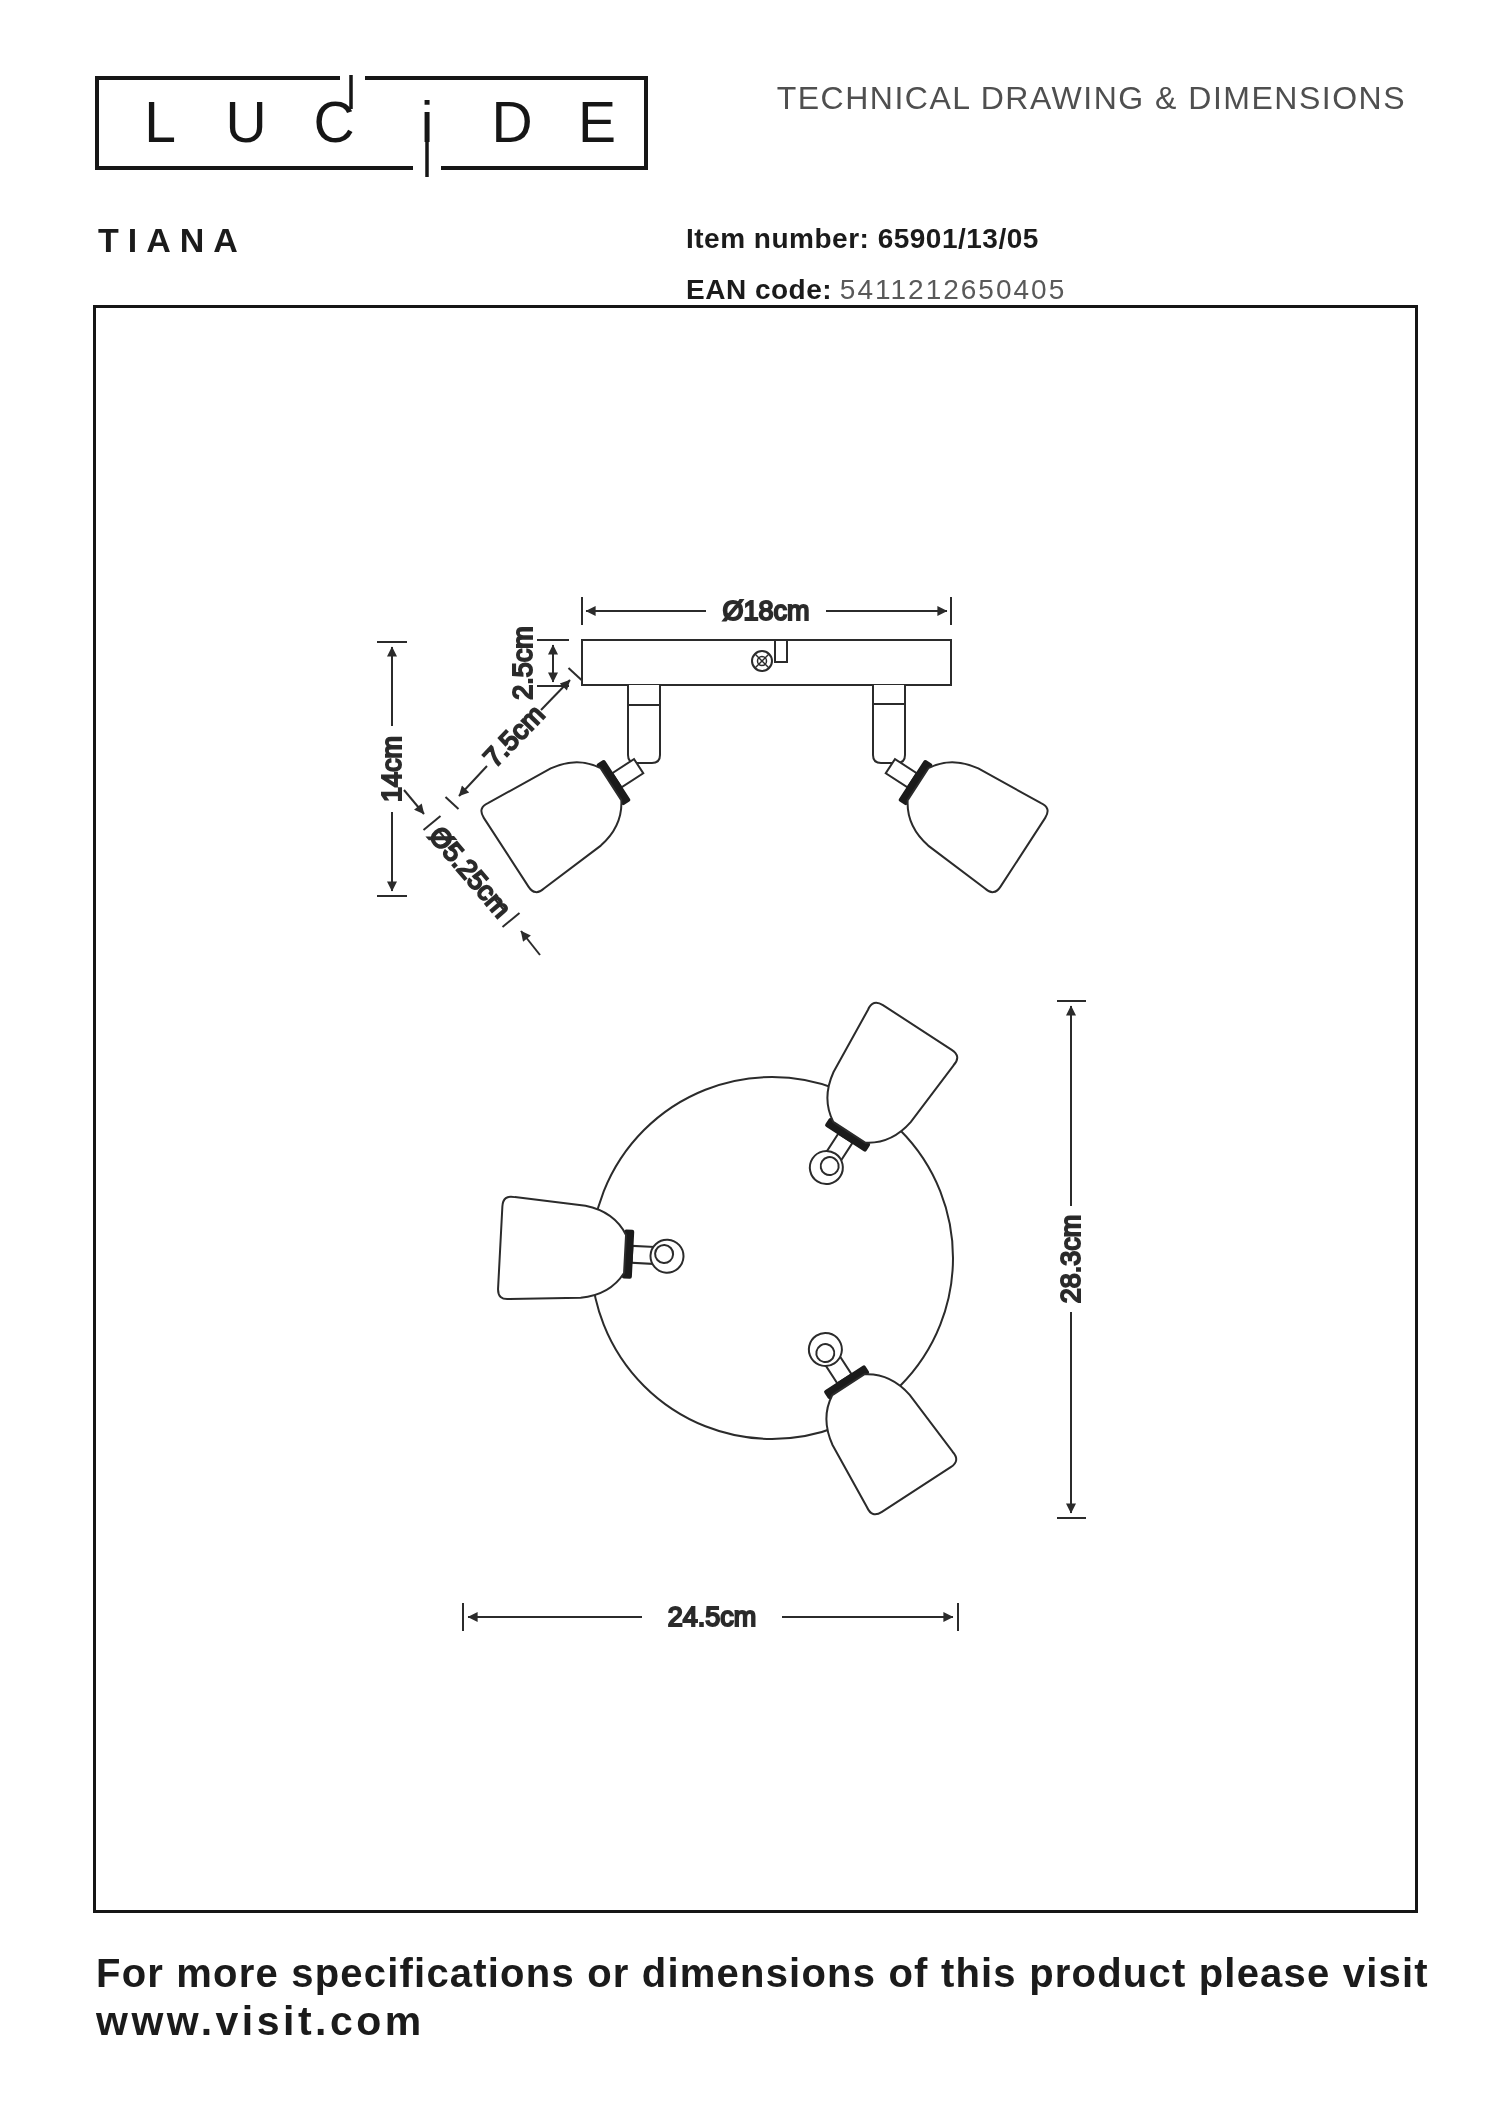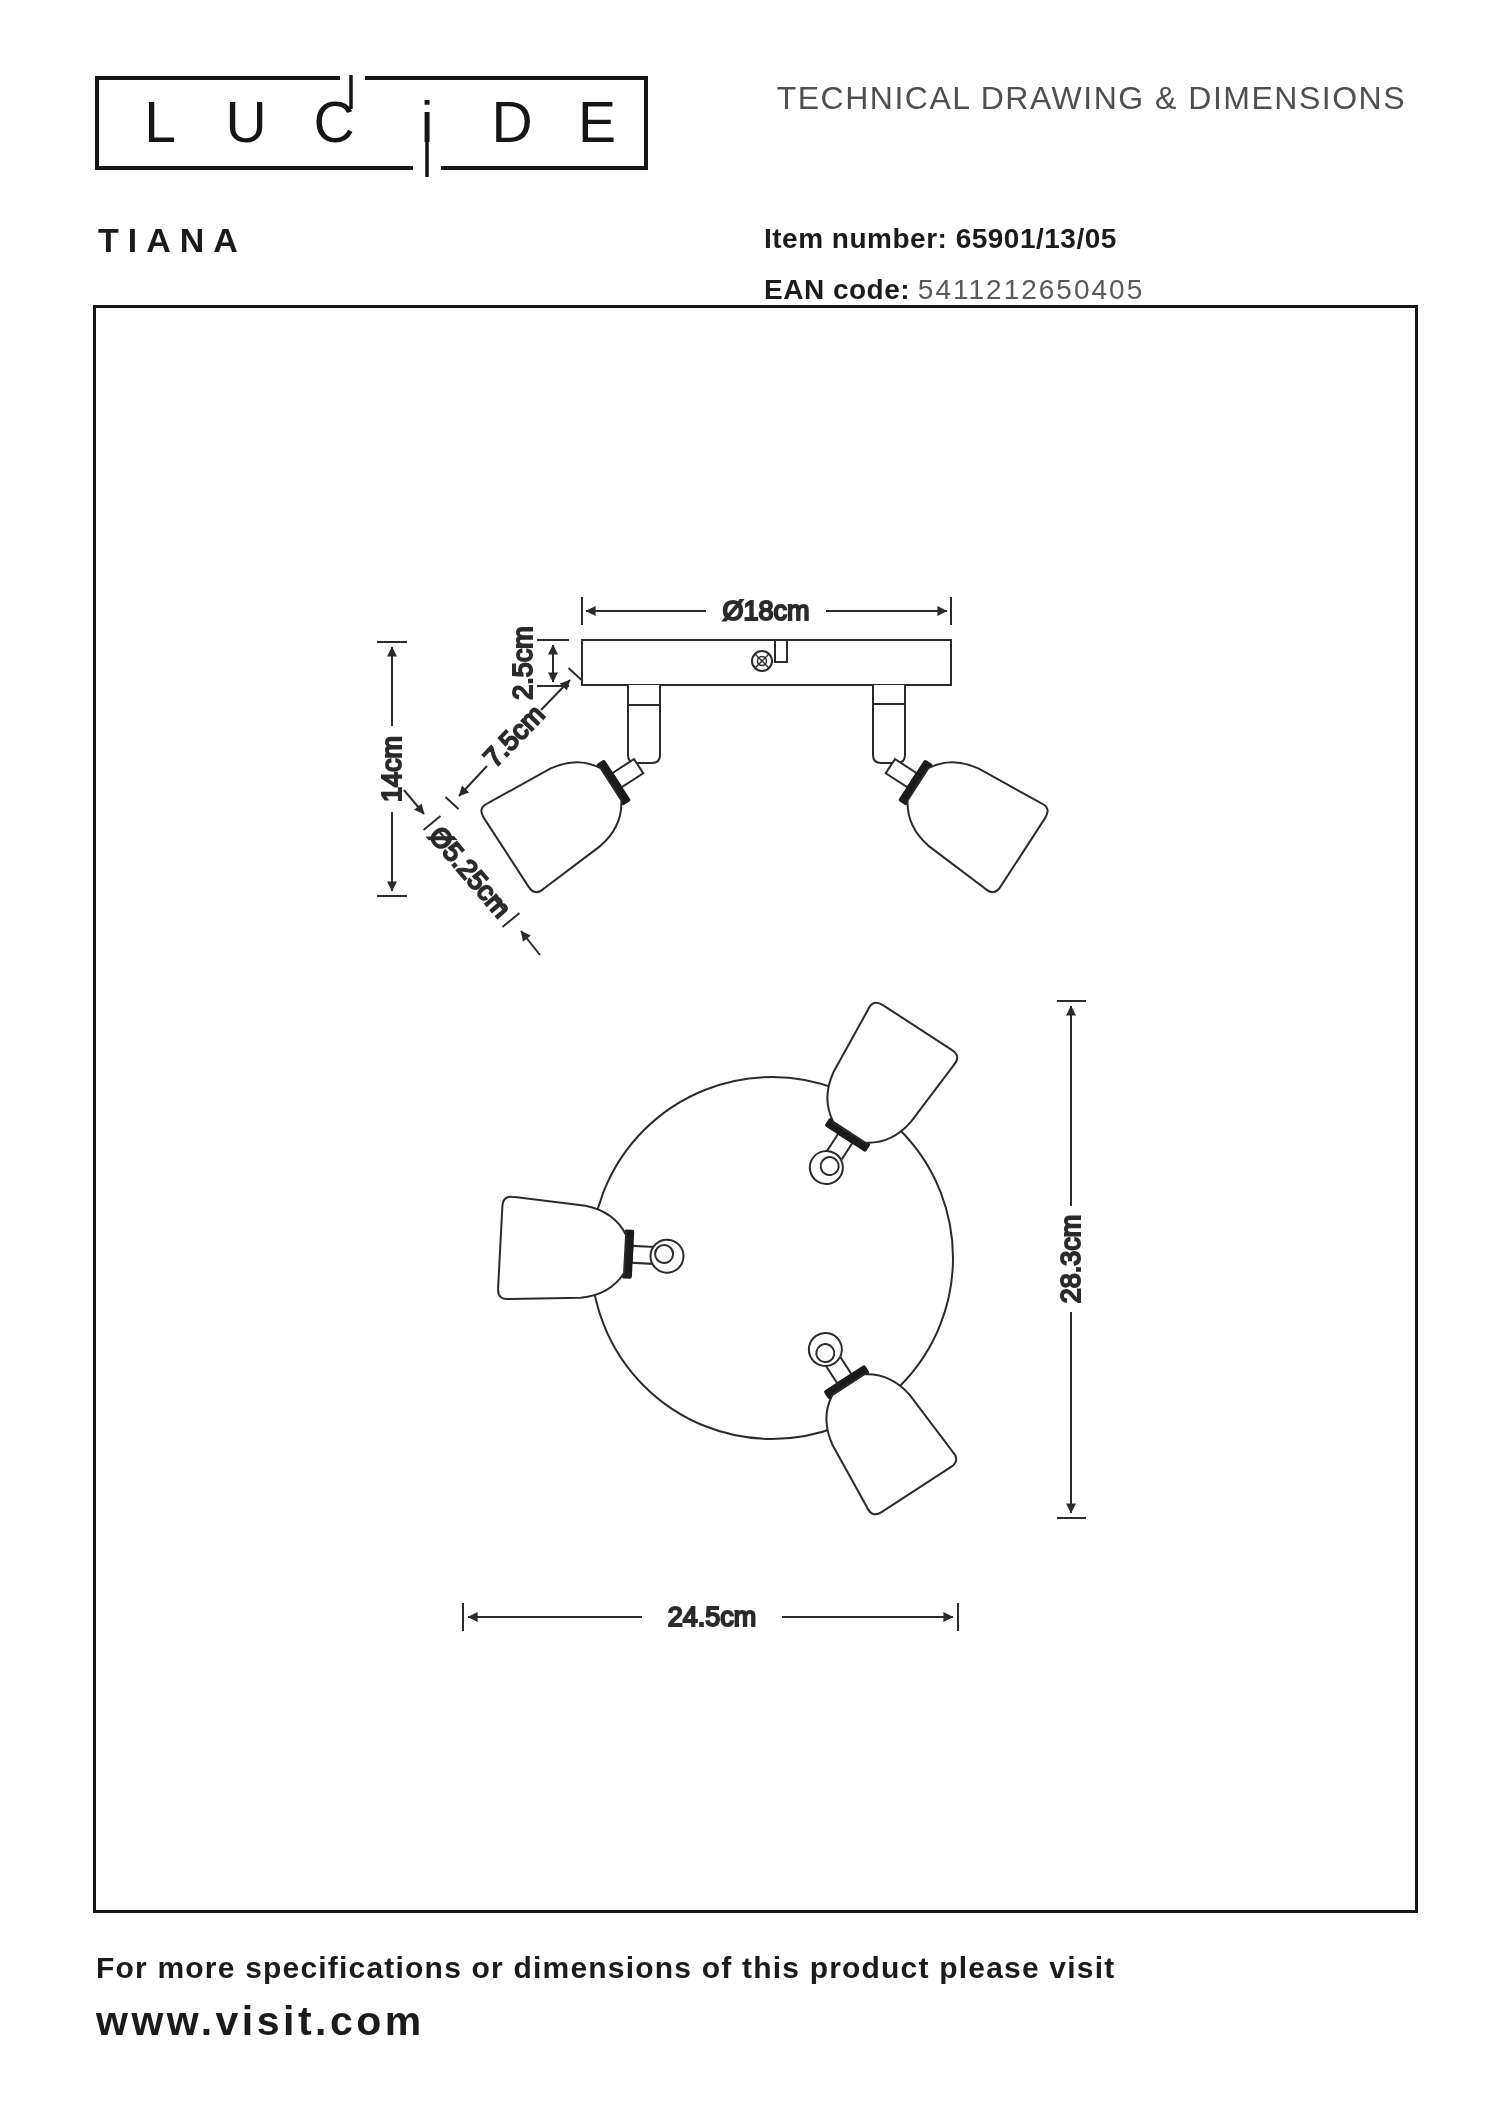--- a/index.html
+++ b/index.html
@@ -1,26 +1,26 @@
 <!DOCTYPE html>
 <html><head>
 <meta charset="utf-8">
 <style>
   html,body{margin:0;padding:0;background:#ffffff;}
   body{width:1500px;height:2122px;position:relative;font-family:"Liberation Sans",sans-serif;color:#1b1b1b;overflow:hidden;}
   .abs{position:absolute;}
   .doc-title{top:80px;right:94px;font-size:32px;letter-spacing:1.5px;color:#4f4f4f;font-weight:400;}
   .product-name{left:98px;top:221px;font-size:34px;font-weight:bold;letter-spacing:9px;}
-  .item-block{left:764px;top:222px;font-size:28px;line-height:33px;}
+  .item-block{left:686px;top:222px;font-size:28px;line-height:33px;}
   .item-line{font-weight:bold;letter-spacing:0.5px;}
   .ean-line{margin-top:18px;}
   .ean-label{font-weight:bold;letter-spacing:0.5px;}
   .ean-value{font-weight:400;color:#595959;letter-spacing:2px;}
   .main-box{left:93px;top:305px;width:1319px;height:1602px;border:3px solid #161616;background:#fff;}
-  .footer1{left:96px;top:1951px;font-size:30px;font-weight:bold;letter-spacing:1.2px;}
+  .footer1{left:96px;top:1951px;font-size:40px;font-weight:bold;letter-spacing:1.2px;}
   .footer2{left:96px;top:1998px;font-size:41px;font-weight:bold;letter-spacing:3.5px;}
   svg.overlay{position:absolute;left:0;top:0;pointer-events:none;}
   svg text{font-family:"Liberation Sans",sans-serif;fill:#222;}
   .dimtxt{font-size:27px;}
   .logotxt{font-size:57px;fill:#161616;}
 </style>
 </head>
 <body>
 
 <div class="abs doc-title">TECHNICAL DRAWING &amp; DIMENSIONS</div>

